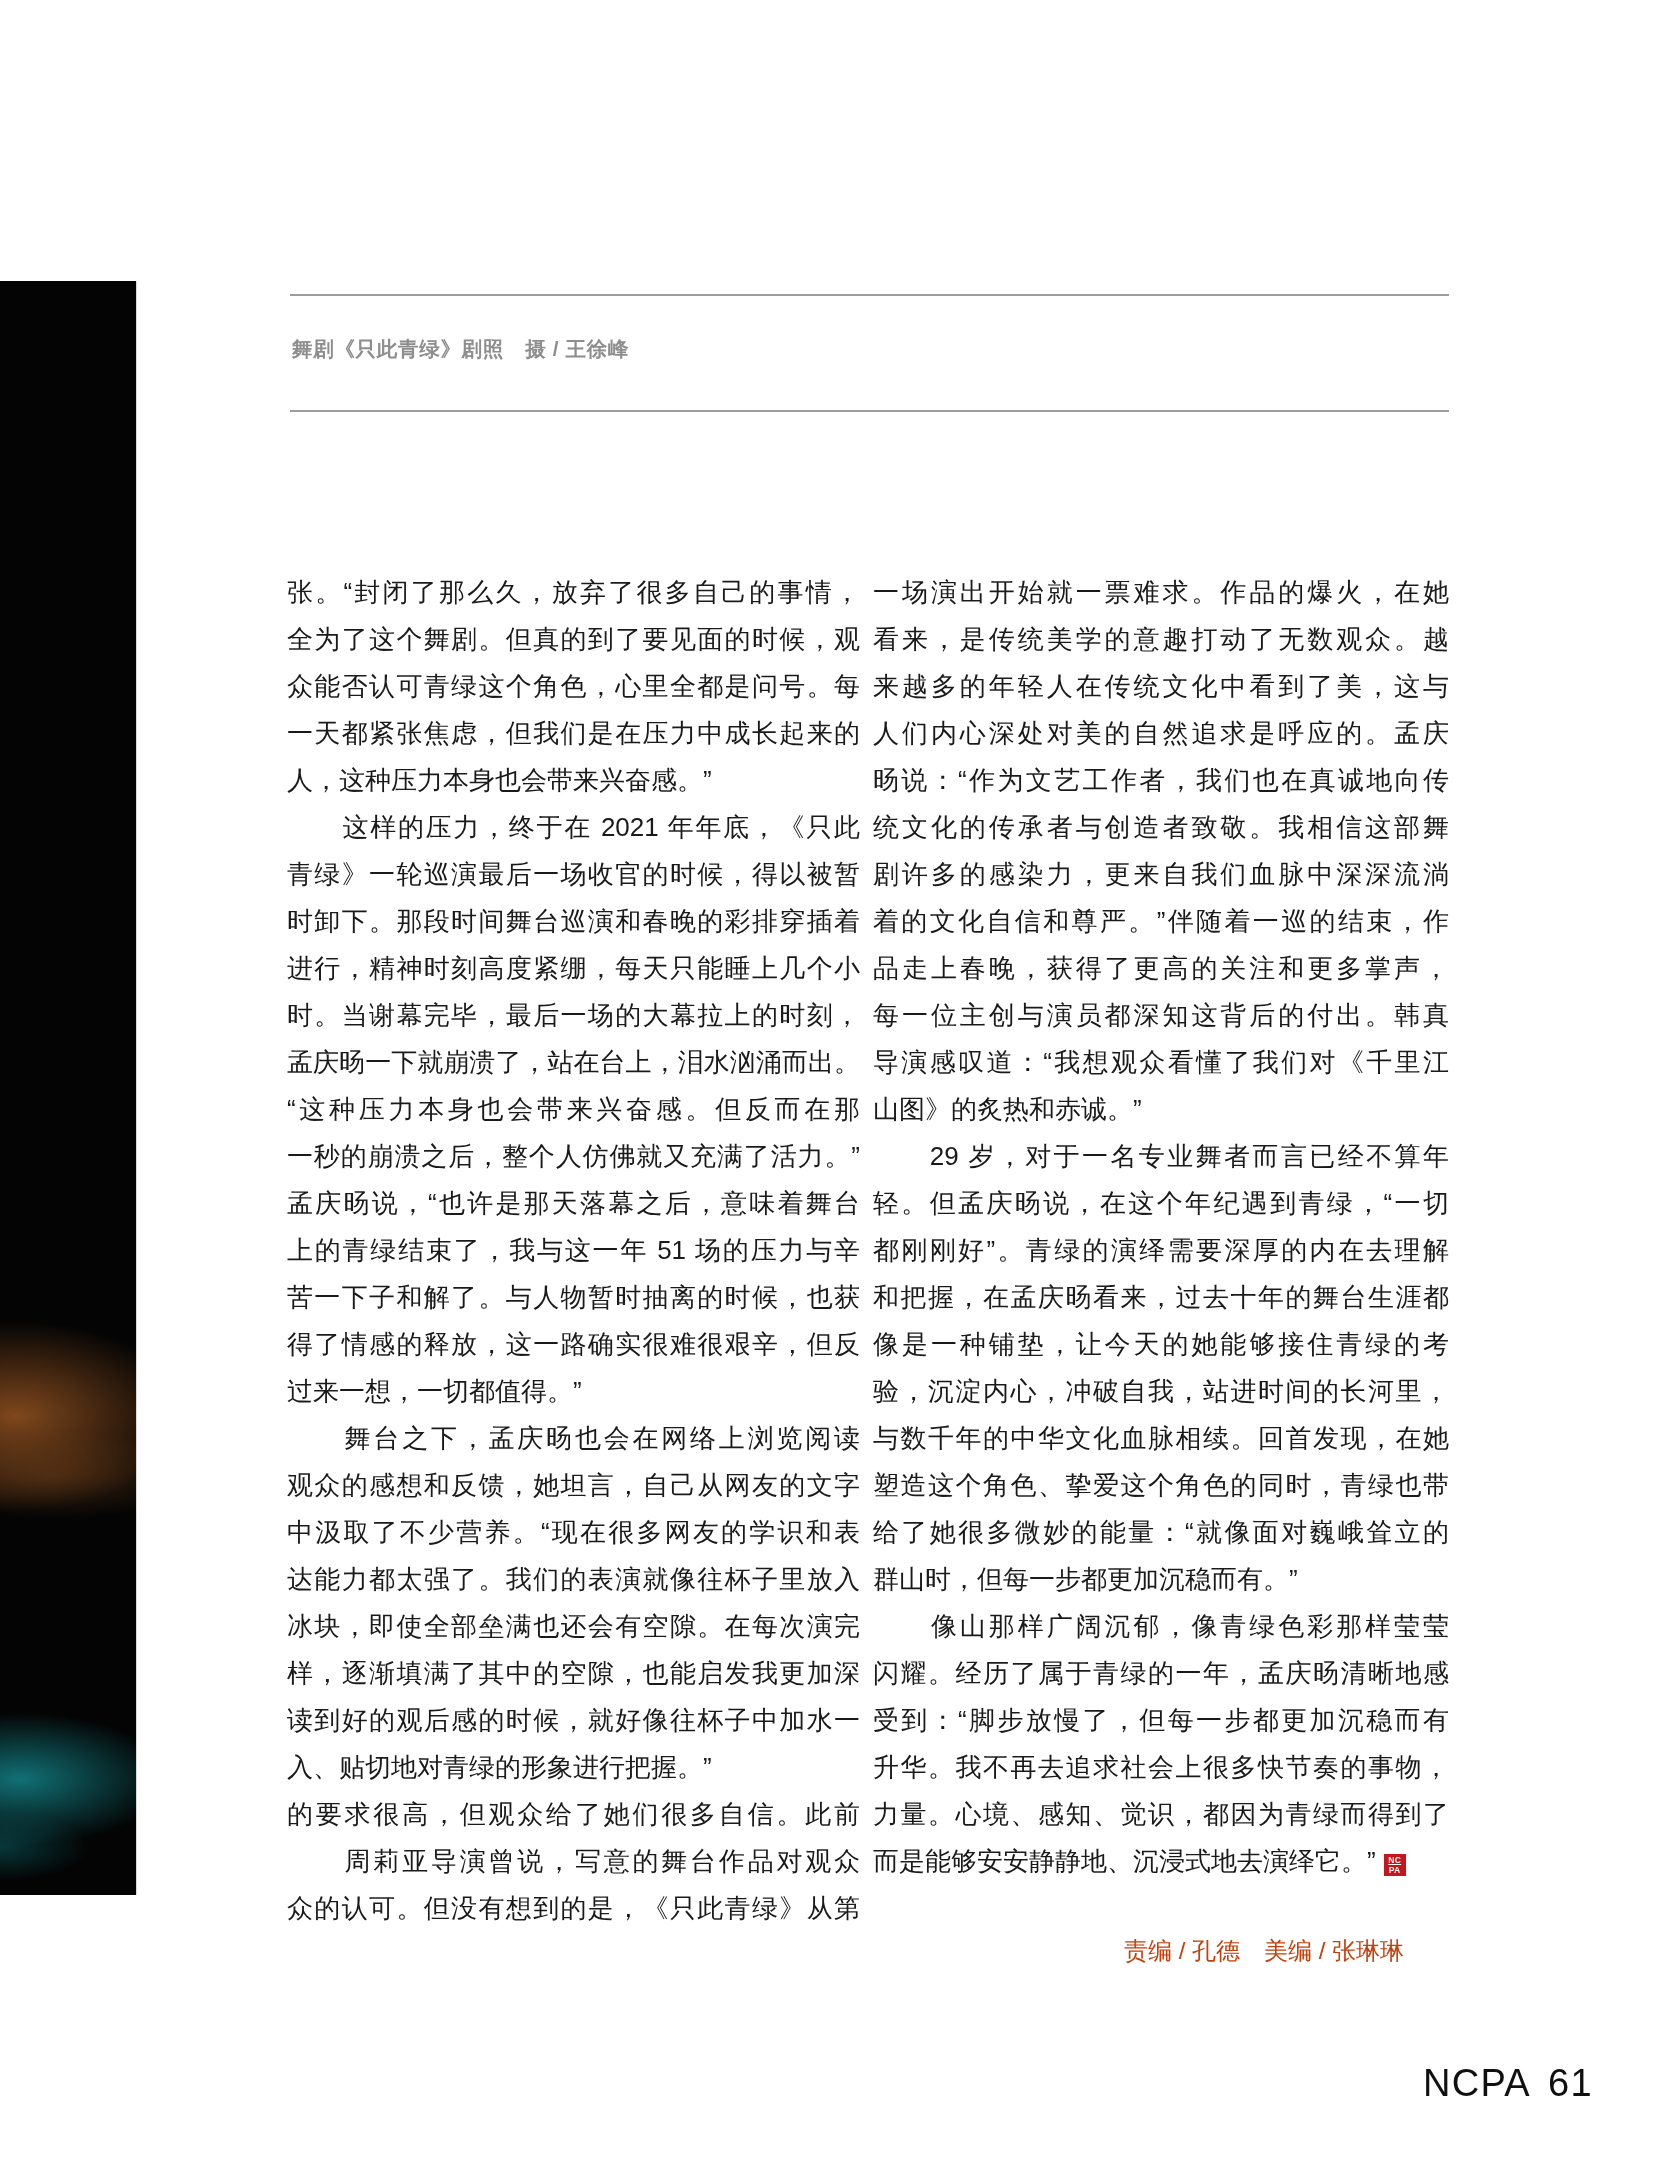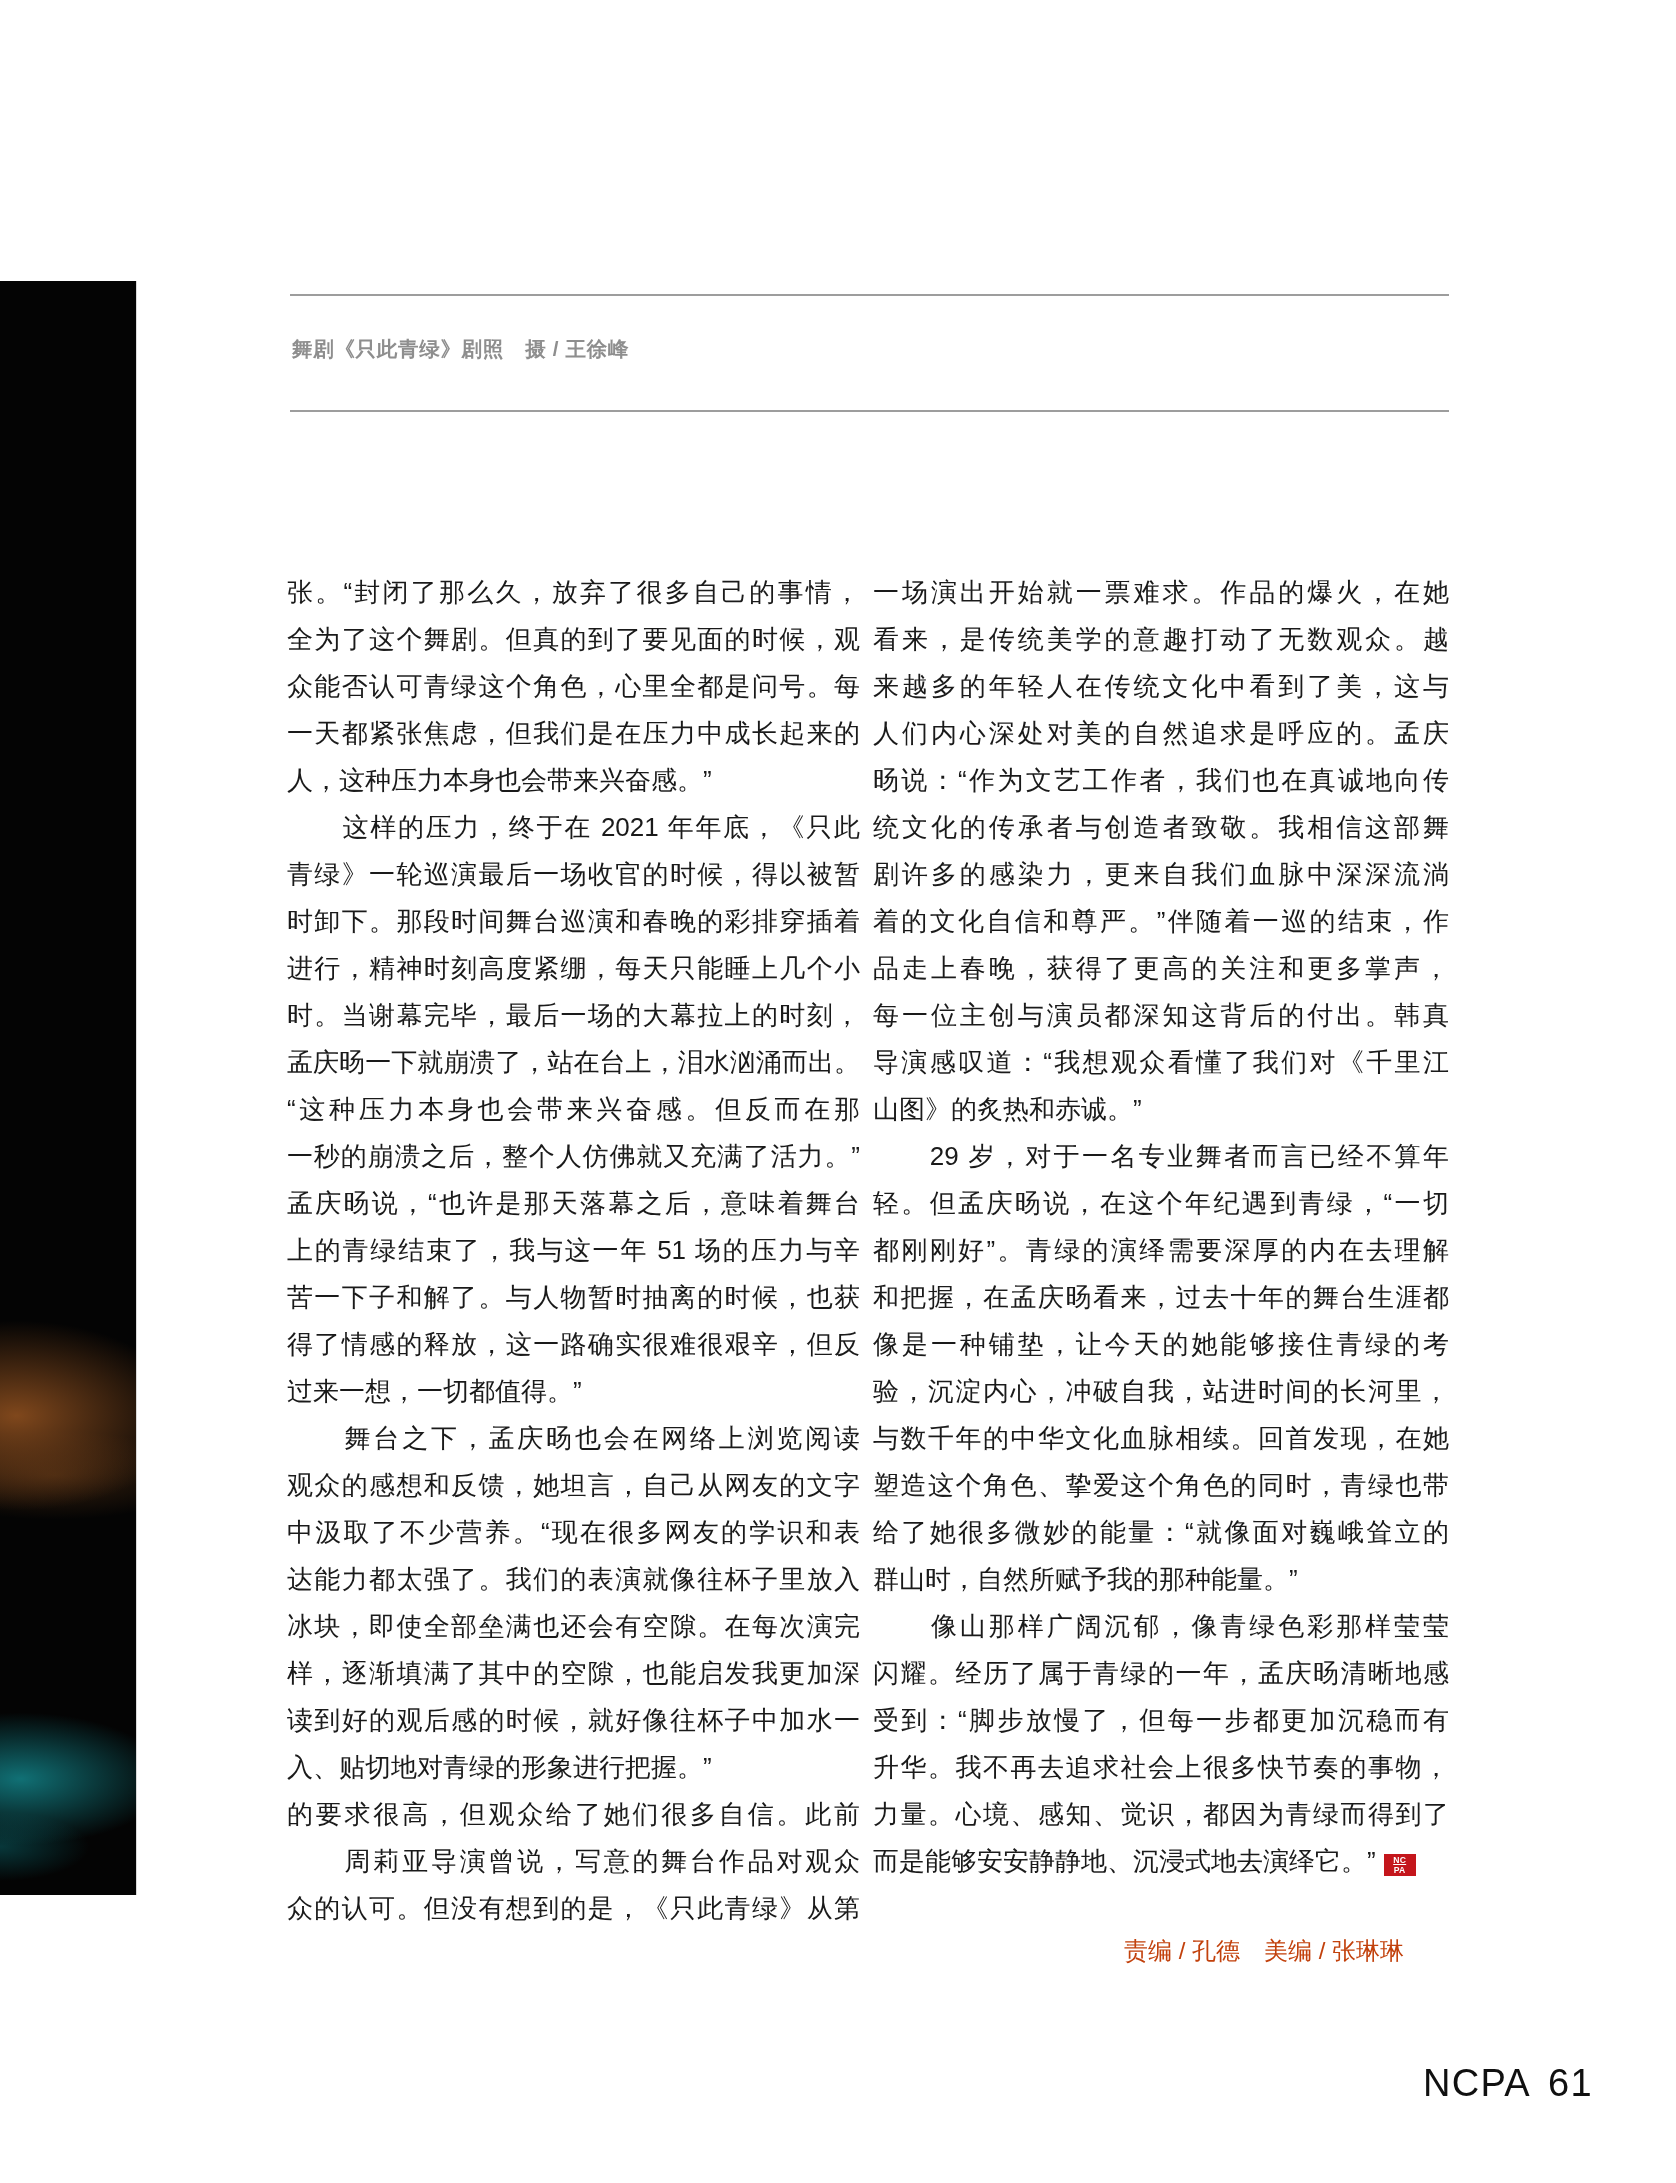--- a/index.html
+++ b/index.html
@@ -38,21 +38,21 @@
   .line{
     height:47px;line-height:47px;
     white-space:nowrap;
   }
   .line.just{
     white-space:normal;
     text-align:justify;
     text-align-last:justify;
   }
   .ncpa{
-    display:inline-block;width:32px;height:22px;
+    display:inline-block;width:22px;height:22px;
     background:#c4161c;
     margin-left:8px;vertical-align:-2.6px;
     text-align:center;line-height:normal;
     padding-top:0.7px;box-sizing:border-box;
   }
   .ncpa .t{
     display:block;color:#ffffff;
     font-size:8.6px;line-height:10px;font-weight:bold;letter-spacing:0.3px;
   }
   .ncpa .t.u{text-decoration:underline;}
@@ -121,21 +121,21 @@
     <div class="line">山图》的炙热和赤诚。”</div>
     <div class="line just">　　29 岁，对于一名专业舞者而言已经不算年</div>
     <div class="line just">轻。但孟庆旸说，在这个年纪遇到青绿，“一切</div>
     <div class="line just">都刚刚好”。青绿的演绎需要深厚的内在去理解</div>
     <div class="line just">和把握，在孟庆旸看来，过去十年的舞台生涯都</div>
     <div class="line just">像是一种铺垫，让今天的她能够接住青绿的考</div>
     <div class="line just">验，沉淀内心，冲破自我，站进时间的长河里，</div>
     <div class="line just">与数千年的中华文化血脉相续。回首发现，在她</div>
     <div class="line just">塑造这个角色、挚爱这个角色的同时，青绿也带</div>
     <div class="line just">给了她很多微妙的能量：“就像面对巍峨耸立的</div>
-    <div class="line">群山时，自然所赋予我的那种能量。”</div>
+    <div class="line">群山时，但每一步都更加沉稳而有。”</div>
     <div class="line just">　　像山那样广阔沉郁，像青绿色彩那样莹莹</div>
     <div class="line just">闪耀。经历了属于青绿的一年，孟庆旸清晰地感</div>
     <div class="line just">受到：“脚步放慢了，但每一步都更加沉稳而有</div>
     <div class="line just">升华。我不再去追求社会上很多快节奏的事物，</div>
     <div class="line just">力量。心境、感知、觉识，都因为青绿而得到了</div>
     <div class="line">而是能够安安静静地、沉浸式地去演绎它。”<span class="ncpa"><span class="t u">NC</span><span class="t">PA</span></span></div>
   </div>
 
 <div class="credits">责编 / 孔德　美编 / 张琳琳</div>
 

